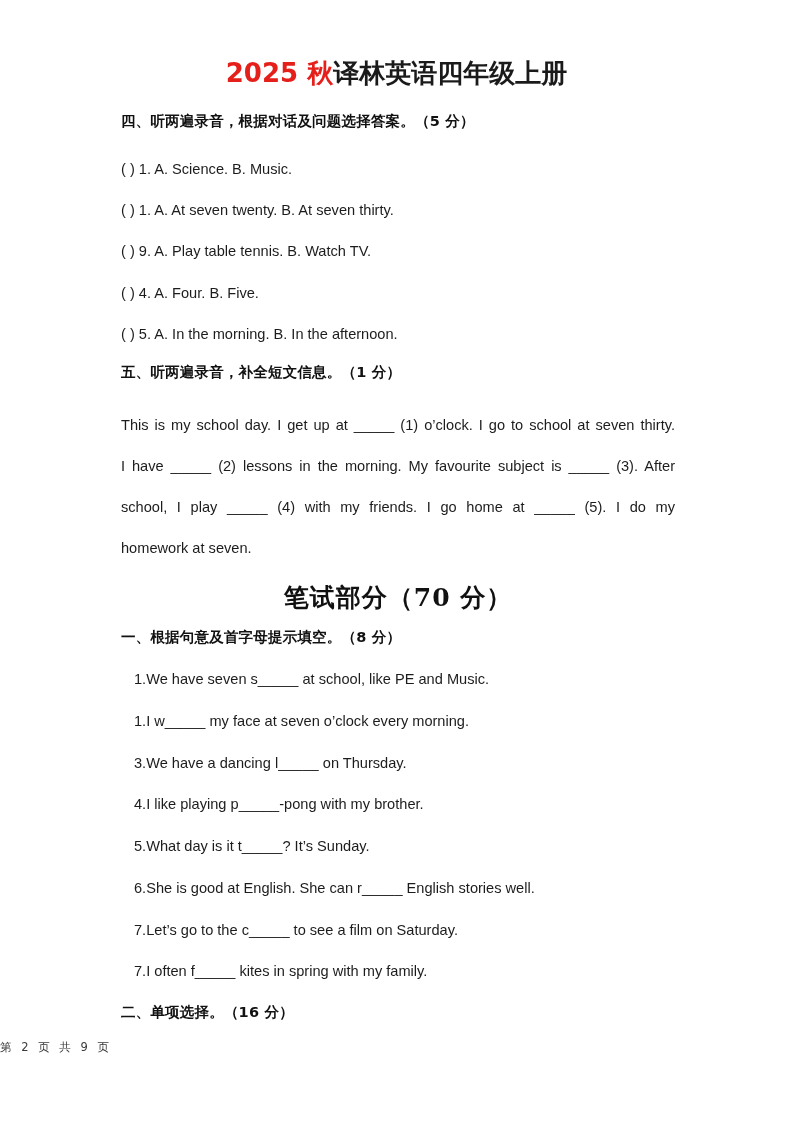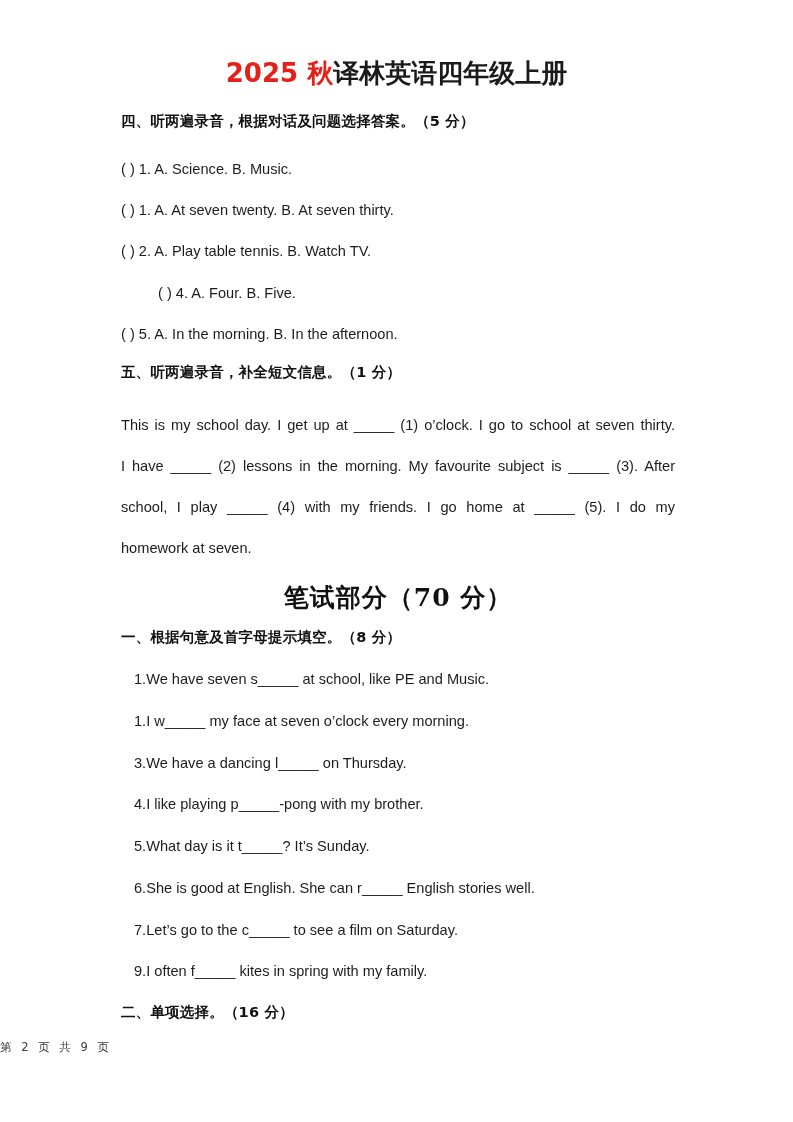--- a/index.html
+++ b/index.html
@@ -121,22 +121,22 @@
   <div class="doc-title">
     <span class="red">2025 秋</span><span class="blk">译林英语四年级上册</span>
   </div>
 
   <div class="content">
 
     <div class="cn-heading abs" style="top:112px;">四、听两遍录音，根据对话及问题选择答案。（5 分）</div>
 
     <div class="en-line abs" style="top:160px;">(    ) 1. A. Science. B. Music.</div>
     <div class="en-line abs" style="top:201px;">(    ) 1. A. At seven twenty. B. At seven thirty.</div>
-    <div class="en-line abs" style="top:242px;">(    ) 2. A. Play table tennis. B. Watch TV.</div>
-    <div class="en-line abs" style="top:284px;margin-left:37px;">(    ) 4. A. Four. B. Five.</div>
+    <div class="en-line abs" style="top:242px;">(    ) 9. A. Play table tennis. B. Watch TV.</div>
+    <div class="en-line abs" style="top:284px;">(    ) 4. A. Four. B. Five.</div>
     <div class="en-line abs" style="top:325px;">(    ) 5. A. In the morning. B. In the afternoon.</div>
 
     <div class="cn-heading abs" style="top:363px;">五、听两遍录音，补全短文信息。（1 分）</div>
 
     <div class="para abs" style="top:405px;">
       <span class="just">This is my school day. I get up at _____ (1) o’clock. I go to school at seven thirty.</span>
       <span class="just">I have _____ (2) lessons in the morning. My favourite subject is _____ (3). After</span>
       <span class="just">school, I play _____ (4) with my friends. I go home at _____ (5). I do my</span>
       <span class="last">homework at seven.</span>
     </div>
@@ -145,21 +145,21 @@
 
     <div class="cn-heading abs" style="top:628px;">一、根据句意及首字母提示填空。（8 分）</div>
 
     <div class="num-item abs" style="top:670px;">1.We have seven s_____ at school, like PE and Music.</div>
     <div class="num-item abs" style="top:712px;">1.I w_____ my face at seven o’clock every morning.</div>
     <div class="num-item abs" style="top:754px;">3.We have a dancing l_____ on Thursday.</div>
     <div class="num-item abs" style="top:795px;">4.I like playing p_____-pong with my brother.</div>
     <div class="num-item abs" style="top:837px;">5.What day is it t_____? It’s Sunday.</div>
     <div class="num-item abs" style="top:879px;">6.She is good at English. She can r_____ English stories well.</div>
     <div class="num-item abs" style="top:921px;">7.Let’s go to the c_____ to see a film on Saturday.</div>
-    <div class="num-item abs" style="top:962px;">9.I often f_____ kites in spring with my family.</div>
+    <div class="num-item abs" style="top:962px;">7.I often f_____ kites in spring with my family.</div>
 
     <div class="cn-heading abs" style="top:1003px;">二、单项选择。（16 分）</div>
 
   </div>
 
   <div class="footer">第 2 页 共 9 页</div>
 
 </div>
 
 </body></html>

